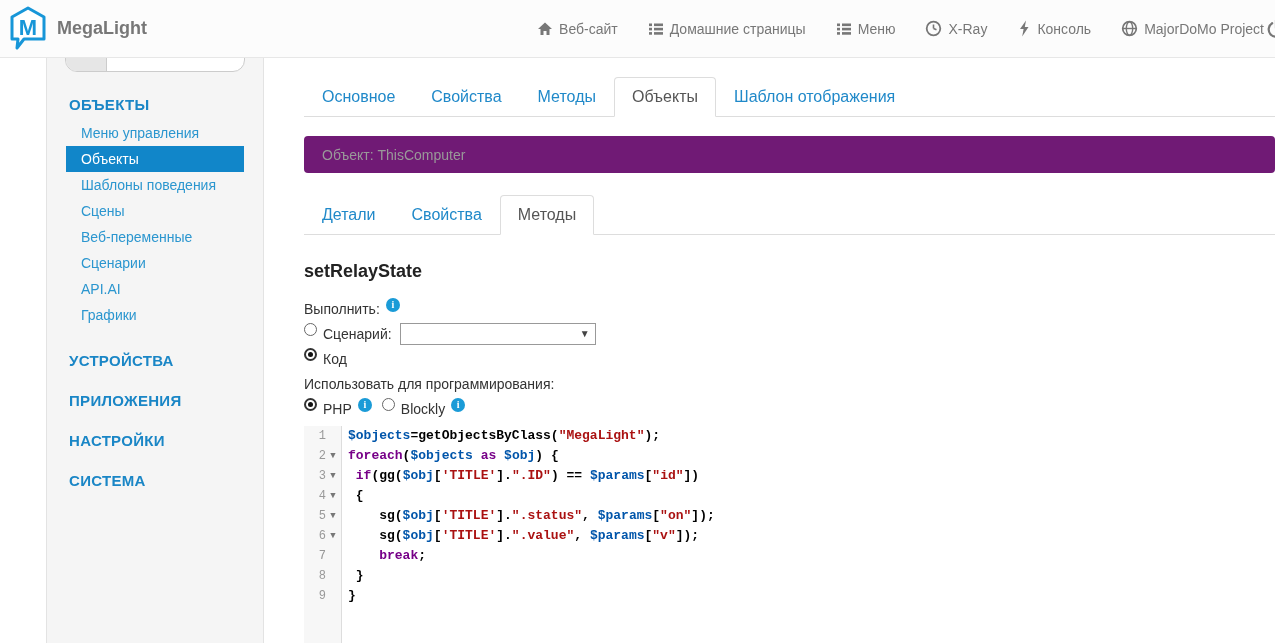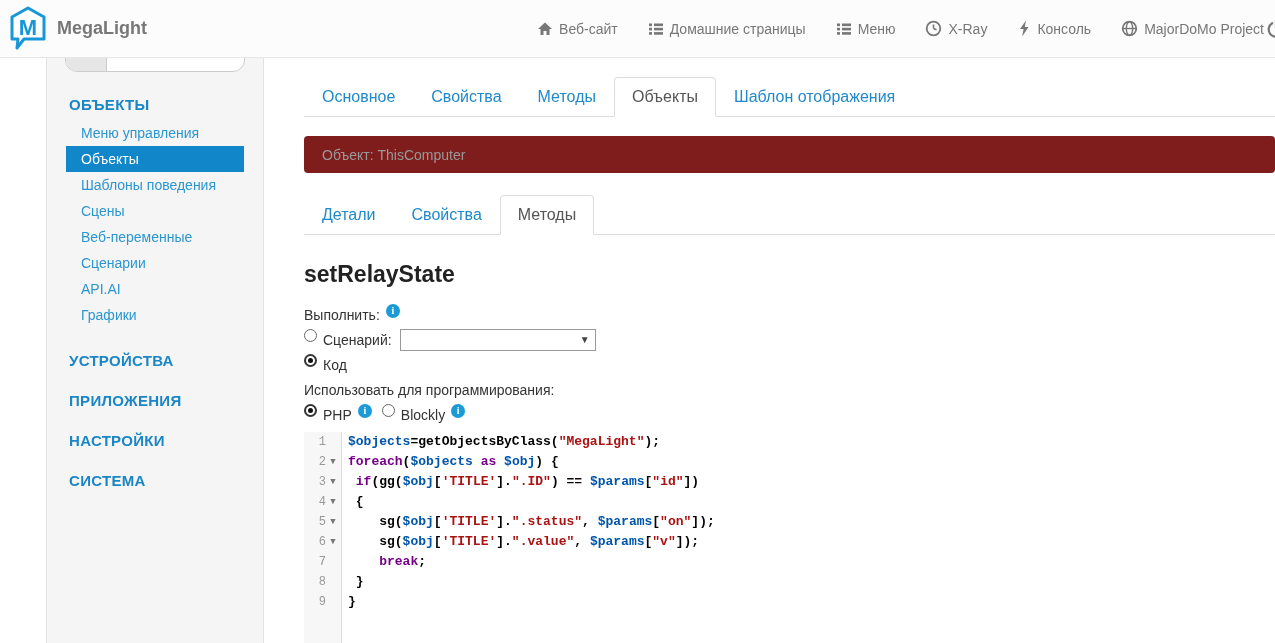--- a/index.html
+++ b/index.html
@@ -23,24 +23,24 @@
     color:#1a86c6;letter-spacing:.3px;cursor:pointer;}
   .side-list{list-style:none;margin:2px 19px 16px 19px;padding:0;}
   .side-item{font-size:14px;color:#2b96cf;padding:4px 0 4px 15px;line-height:18px;cursor:pointer;}
   .side-item.active{background:#1186c9;color:#fff;}
   
   .content{position:absolute;left:304px;right:0;top:57px;bottom:0;overflow:hidden;}
   .tabs{display:flex;border-bottom:1px solid #ddd;margin-top:20px;padding-left:0;}
   .tab{font-size:16px;padding:10px 17px;color:#2089c9;cursor:pointer;margin-bottom:-1px;
     border:1px solid transparent;border-radius:4px 4px 0 0;white-space:nowrap;}
   .tab.active{color:#555;background:#fff;border-color:#ddd #ddd #fff #ddd;cursor:default;}
-  .object-bar{margin-top:19px;margin-right:0;height:37px;background:#7f1d1d;border-radius:4px;
+  .object-bar{margin-top:19px;margin-right:0;height:37px;background:#701a75;border-radius:4px;
     display:flex;align-items:center;padding-left:18px;font-size:14px;color:#999;}
   .subwrap{margin-top:22px;text-align:right;}
-  .method-title{margin:26px 0 16px 0;font-size:23px;font-weight:bold;color:#222;}
+  .method-title{margin:26px 0 16px 0;font-size:18px;font-weight:bold;color:#222;}
   .form-row{font-size:14px;color:#333;margin:3px 0;display:flex;align-items:flex-start;line-height:22px;}
   .info-badge{display:inline-block;width:14px;height:14px;border-radius:50%;background:#1a9bd7;
     color:#fff;font-size:10px;font-weight:bold;text-align:center;line-height:14px;margin-left:6px;
     font-family:"Liberation Serif",serif;cursor:pointer;}
   .radio{display:inline-block;width:13px;height:13px;border-radius:50%;border:1px solid #666;
     background:#fff;margin-right:6px;position:relative;box-sizing:border-box;cursor:pointer;flex:none;}
   .radio.checked{border:2px solid #333;}
   .radio.checked::after{content:"";position:absolute;left:2px;top:2px;width:5px;height:5px;
     border-radius:50%;background:#111;}
   .select{width:196px;height:22px;border:1px solid #999;background:#fff;margin-left:8px;

